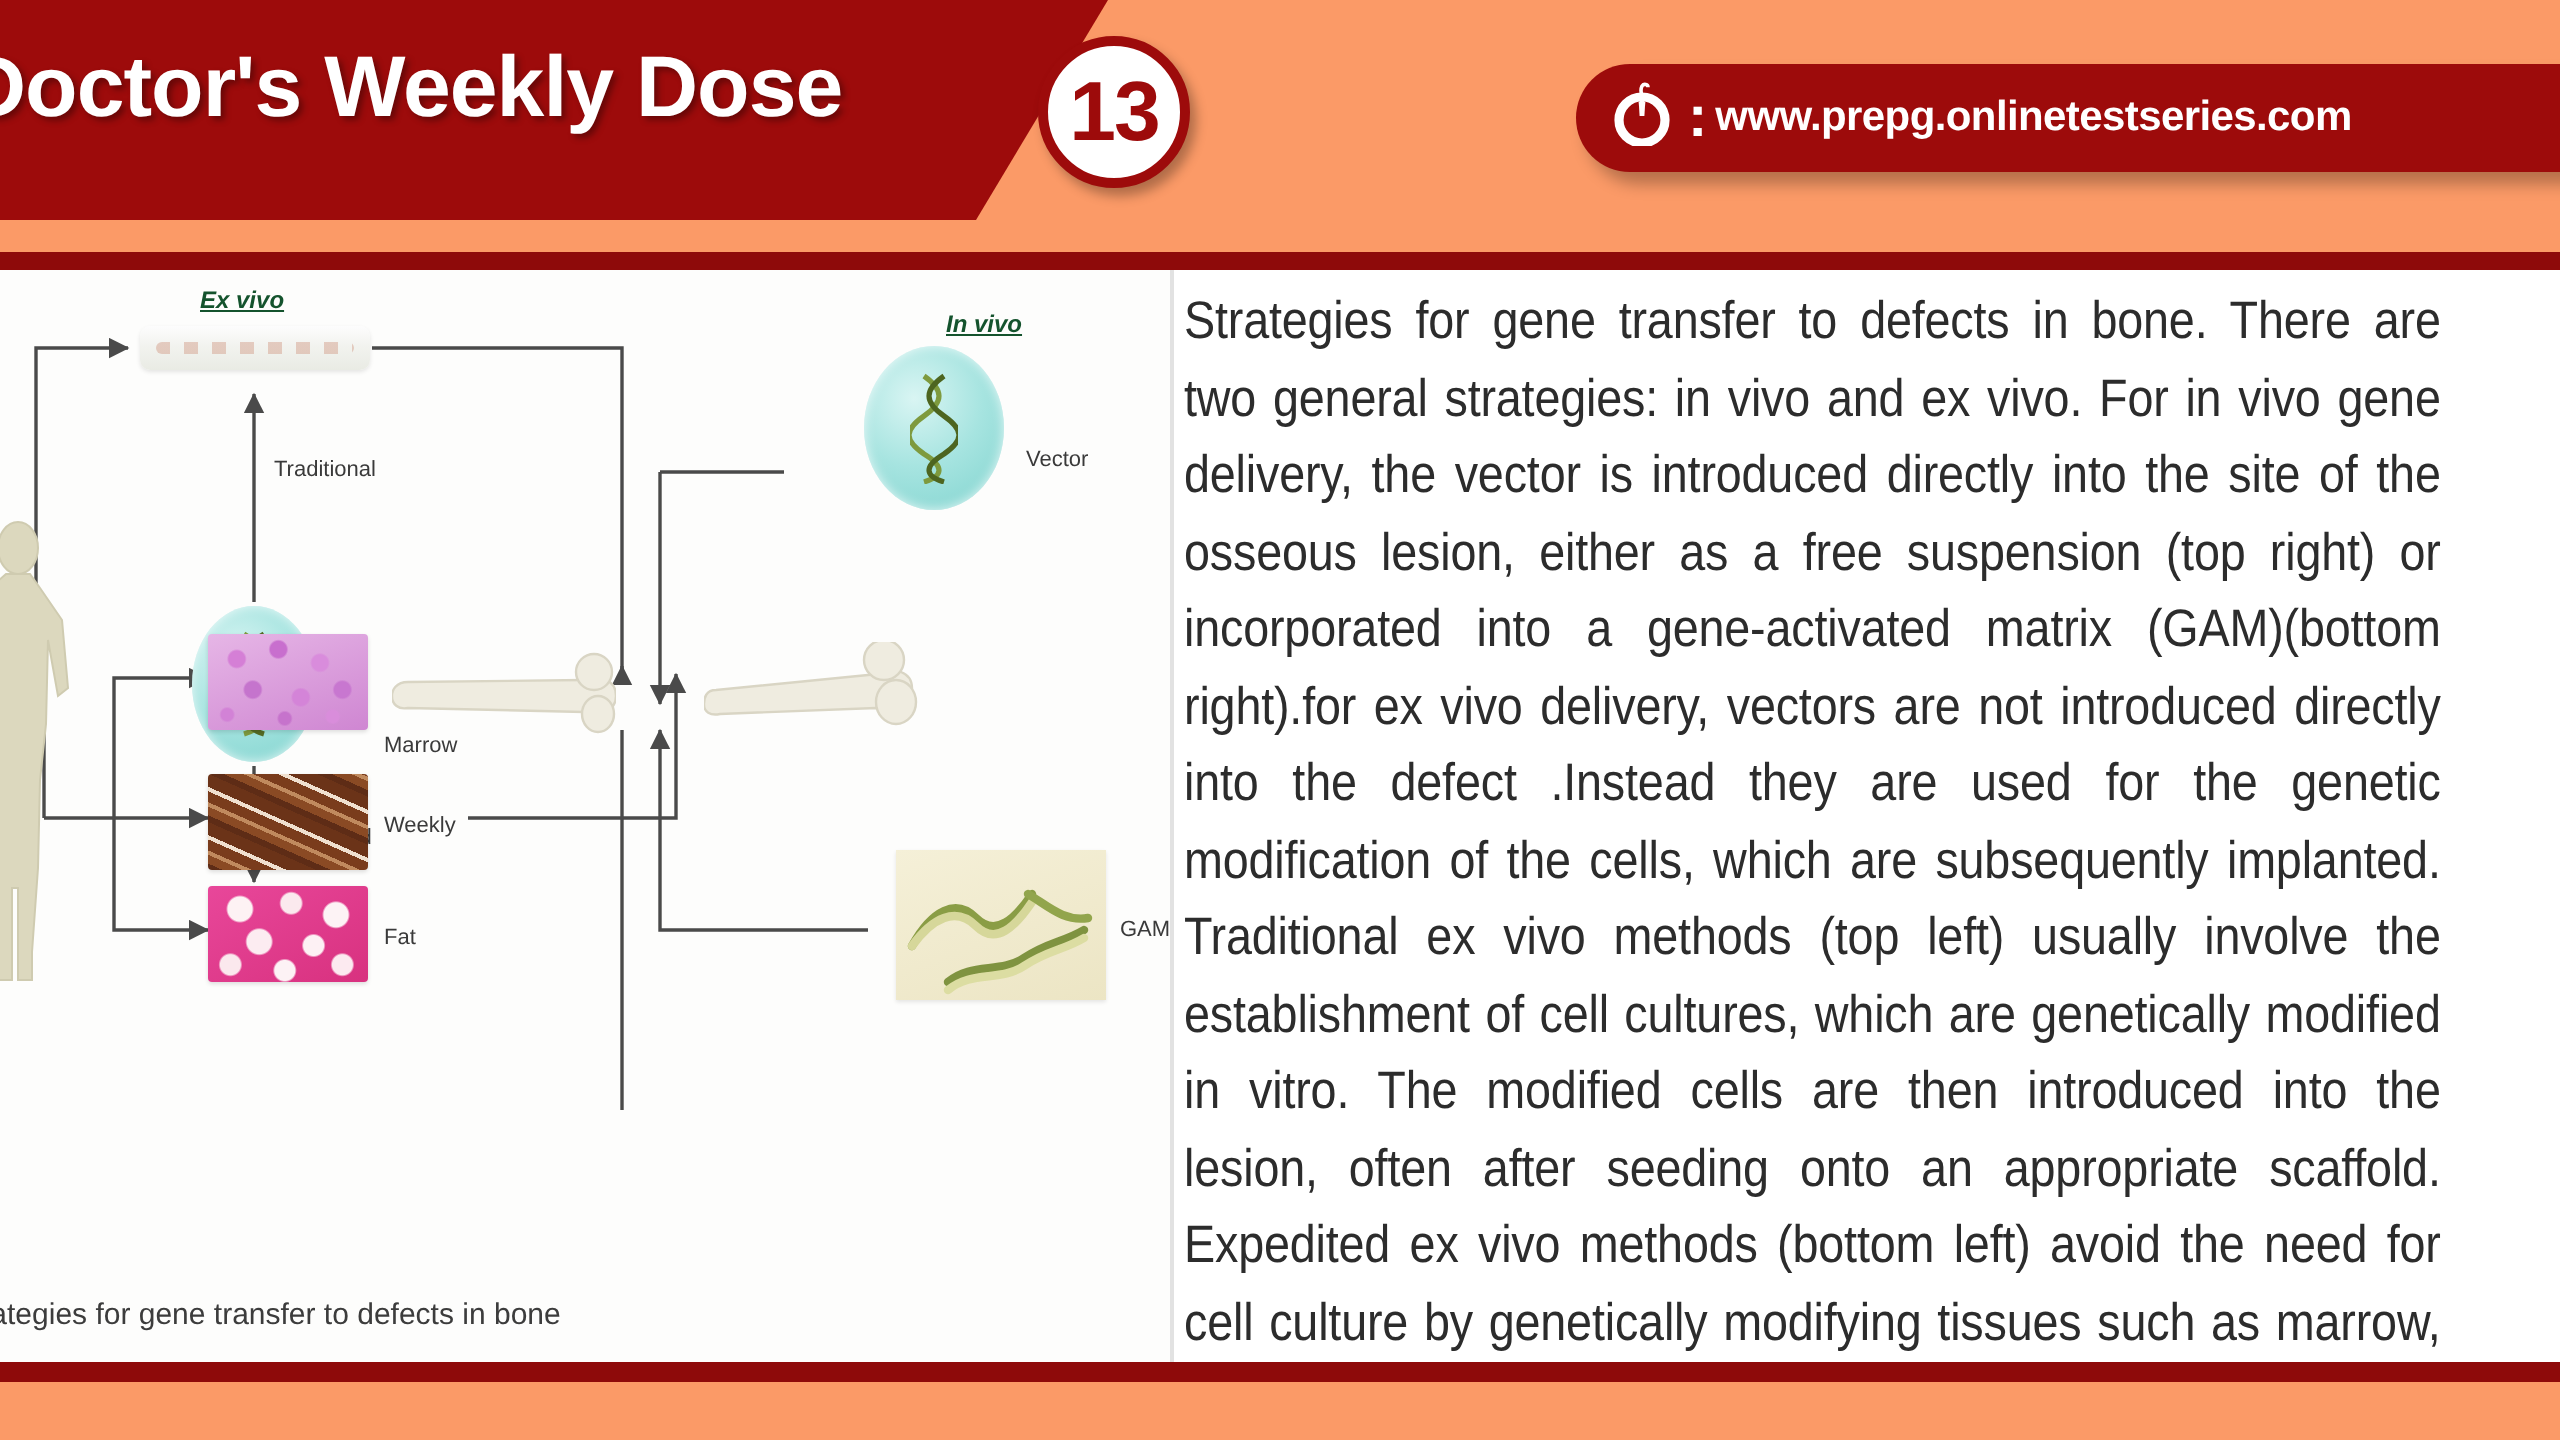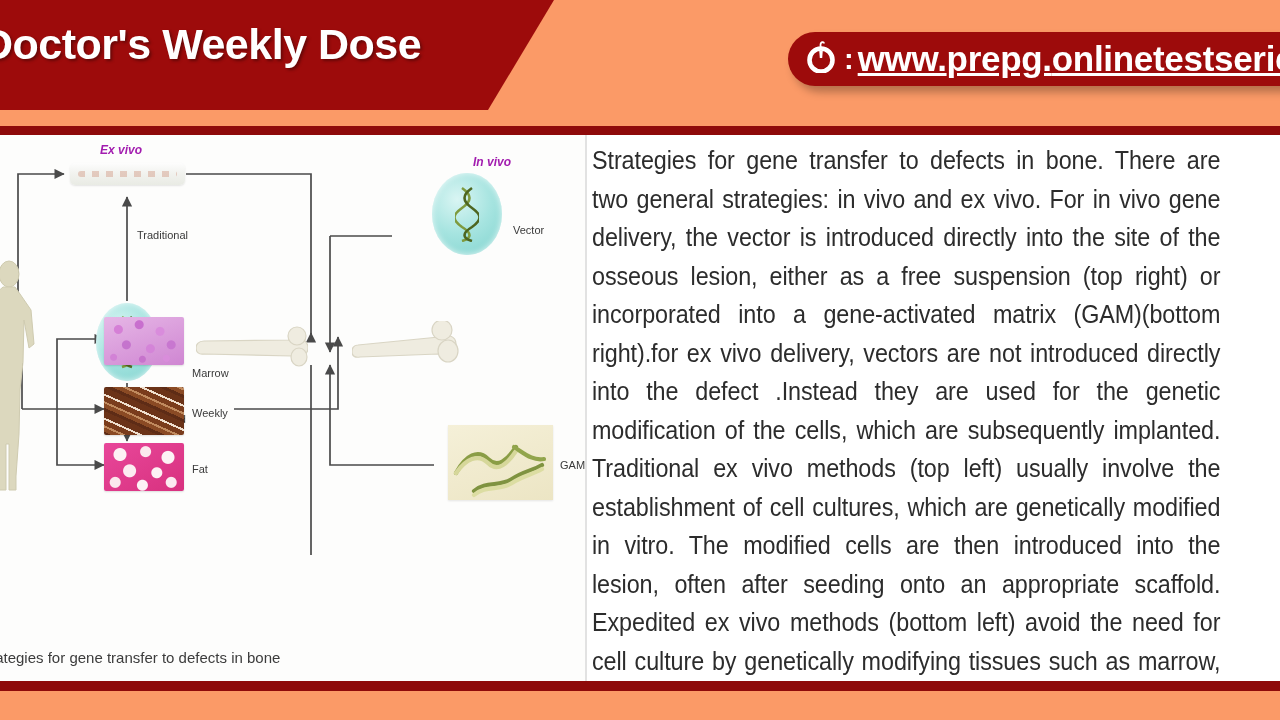--- a/index.html
+++ b/index.html
@@ -76,26 +76,25 @@
     border-radius: 27px 6px 6px 27px;
     box-shadow: 5px 6px 8px rgba(0,0,0,0.28);
     display: flex;
     align-items: center;
     padding-left: 18px;
     white-space: nowrap;
     overflow: hidden;
   }
   .mouse-icon { flex: 0 0 auto; margin-right: 2px; }
   .url-text {
-    font-size: 35px;
+    font-size: 21px;
     font-weight: bold;
     color: #ffffff;
     letter-spacing: -0.3px;
     white-space: nowrap;
-    text-decoration: underline;
   }
   .url-colon { color:#ffffff; font-size:29px; font-weight:bold; margin:0 4px 0 6px;}
 
   
   .band-red-top {
     position: absolute;
     left: 0; top: 126px;
     width: 1280px; height: 9px;
     background: #8e0a0a;
   }
@@ -133,21 +132,22 @@
   .lbl {
     position: absolute;
     font-size: 11px;
     color: #3a3a3a;
     white-space: nowrap;
   }
   .lbl-italic {
     font-style: italic;
     font-weight: bold;
     font-size: 12px;
-    color: #a21caf;
+    color: #14532d;
+    text-decoration: underline;
   }
 
   
   .human {
     position: absolute;
     left: -22px; top: 123px;
     width: 62px; height: 235px;
   }
   
   .dish {
@@ -262,20 +262,23 @@
 </style>
 </head>
 <body>
 
 <div id="page">
 
   <div class="header">
     <div class="header-redband"></div>
     <div class="header-title">Doctor's Weekly Dose</div>
 
+    <div class="badge">
+      <div class="badge-num">13</div>
+    </div>
 
     <div class="url-pill">
       <span class="mouse-icon">
         <svg width="30" height="32" viewBox="0 0 30 32">
           <path d="M15 7 C15 7 14 4 15 2 C16 0.6 18 1.2 18 2.6" stroke="#ffffff" stroke-width="1.8" fill="none"></path>
           <ellipse cx="15" cy="19" rx="11.5" ry="11.5" fill="none" stroke="#ffffff" stroke-width="4.6"></ellipse>
           <path d="M15 9.5 L15 17" stroke="#ffffff" stroke-width="2.4"></path>
           <path d="M13.3 10 L16.7 10 L16 17 L14 17 Z" fill="#ffffff"></path>
         </svg>
       </span>

